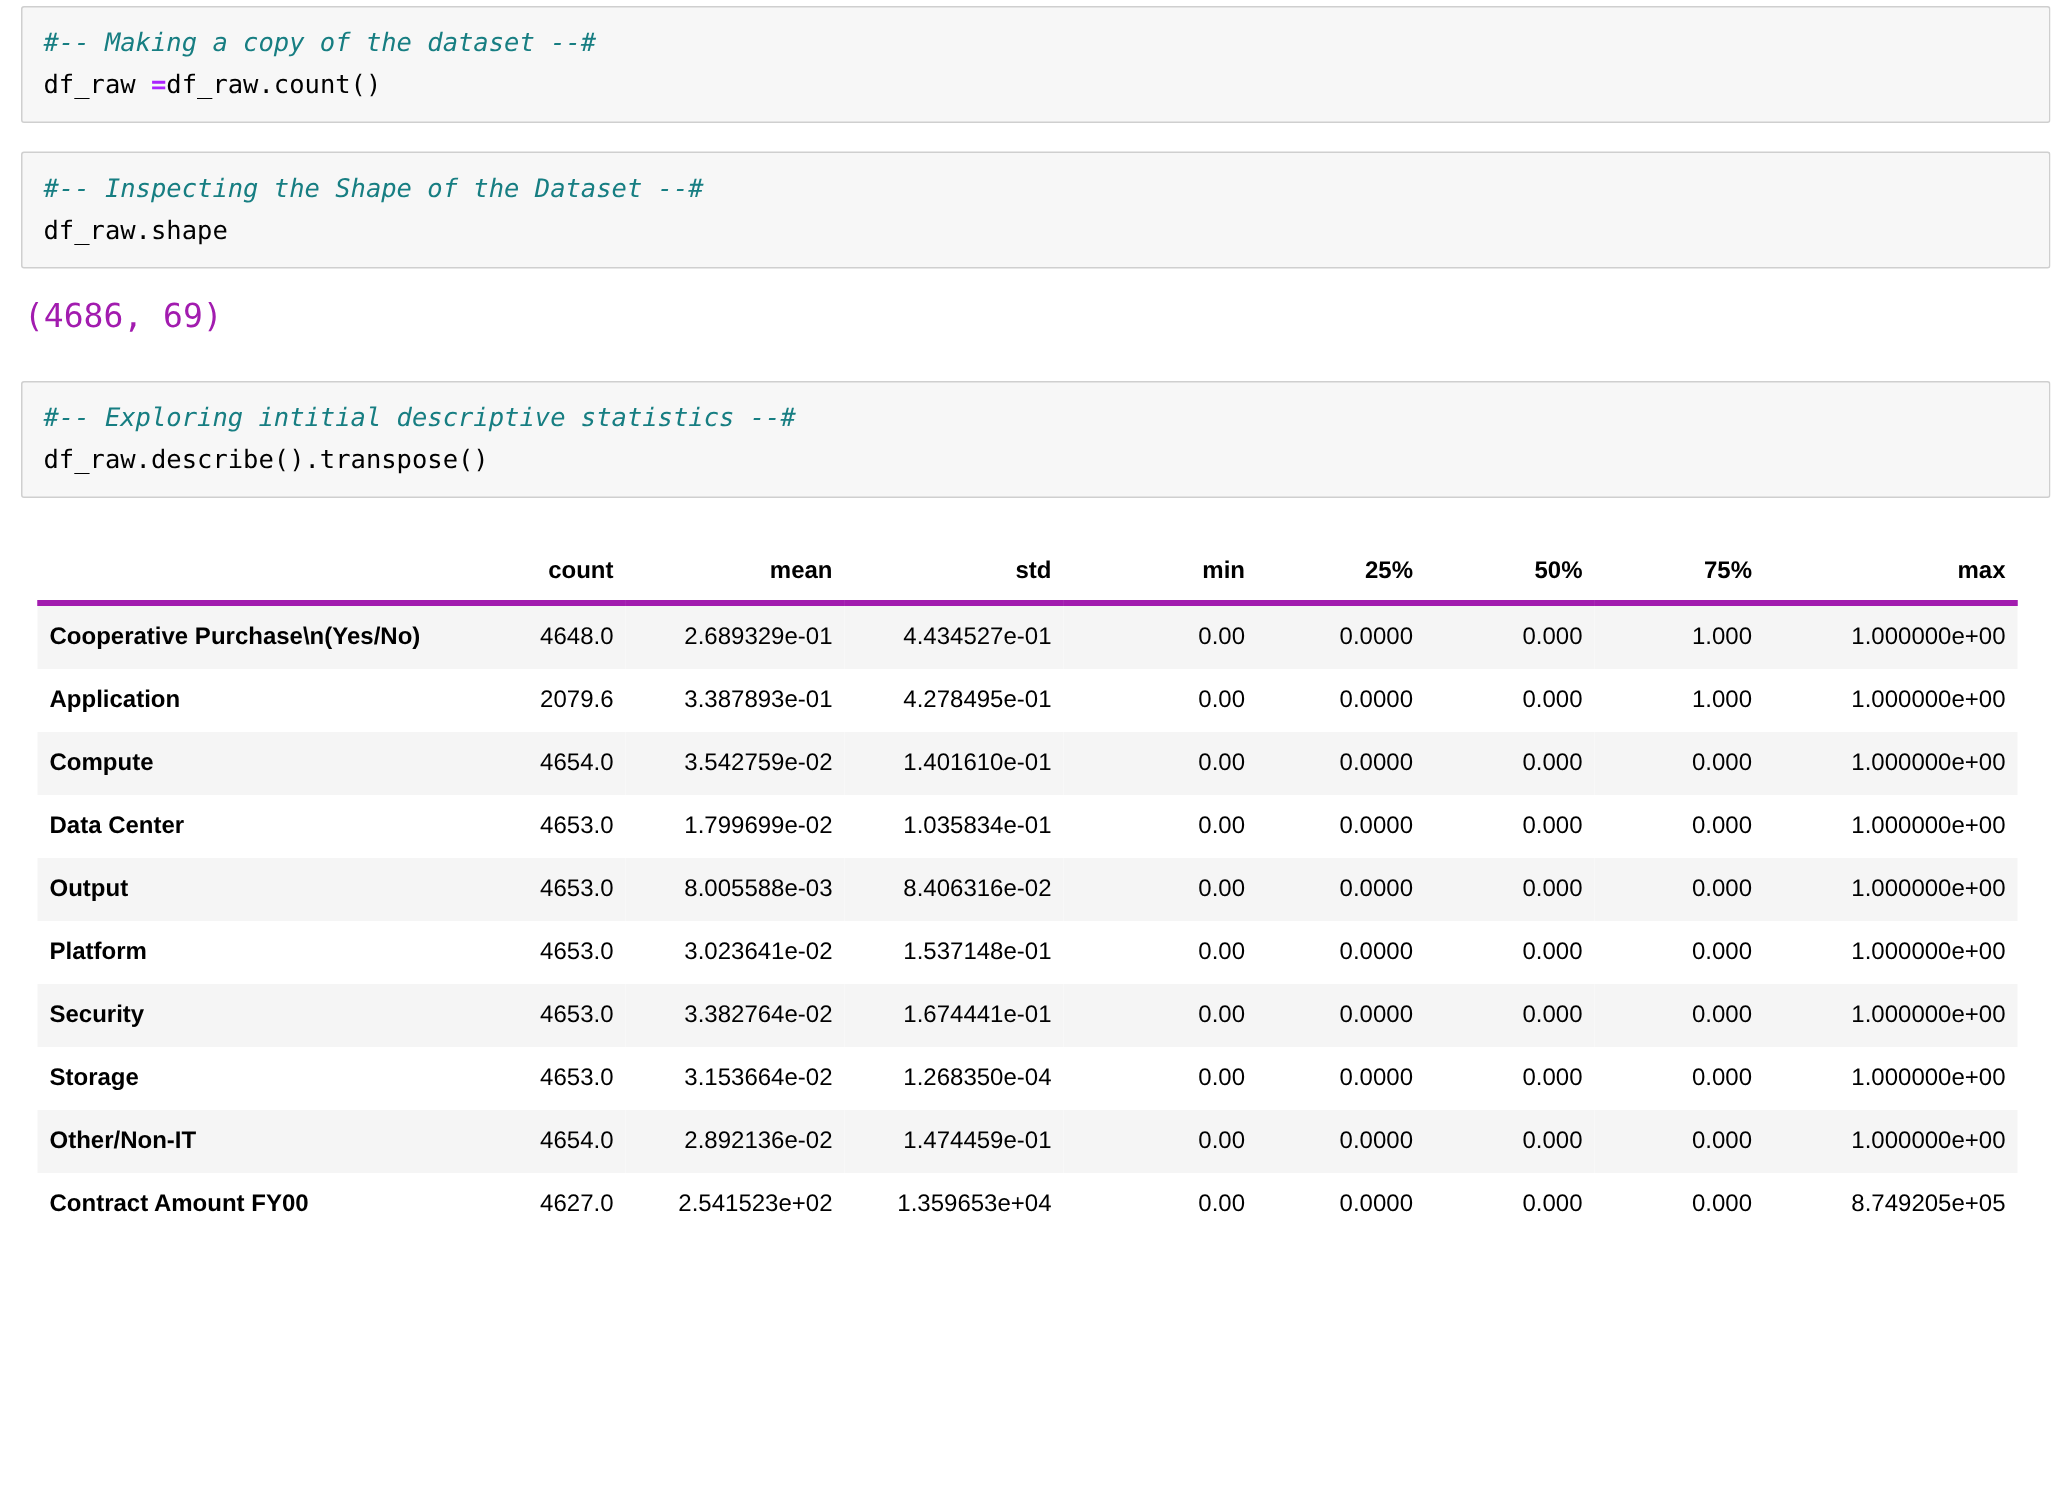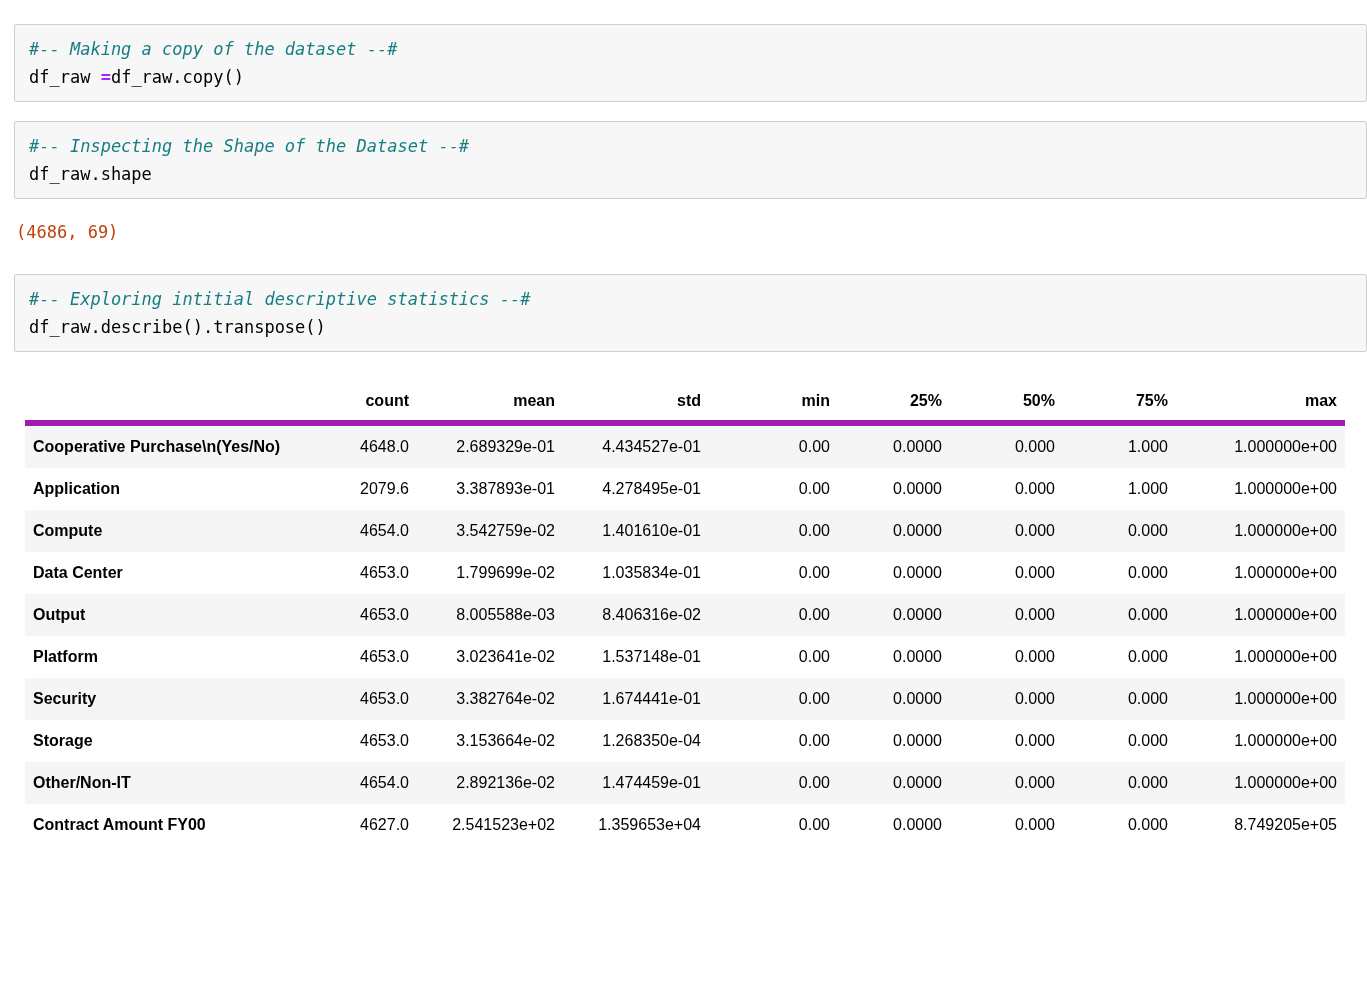--- a/index.html
+++ b/index.html
@@ -4,21 +4,21 @@
 <style>
   * { box-sizing: border-box; margin: 0; padding: 0; }
   html, body { background: #ffffff; }
   body {
     width: 1367px;
     height: 1000px;
     overflow: hidden;
     font-family: "Liberation Sans", sans-serif;
     color: #000;
   }
-  .page { padding-top: 24px; }
+  .page { padding-top: 4px; }
 
   
   .code-cell {
     margin: 0 0 19px 14px;
     background: #f7f7f7;
     border: 1px solid #cfcfcf;
     border-radius: 2px;
     padding: 10px 10px 10px 14px;
     font-family: "DejaVu Sans Mono", monospace;
     font-size: 17px;
@@ -26,40 +26,40 @@
     cursor: text;
   }
   .code-comment { color: #177e82; font-style: italic; }
   .code-op { color: #aa22ff; font-weight: bold; }
   .code-plain { color: #000; text-align: right; }
 
   
   .text-output {
     margin: 14px 0 28px 16px;
     font-family: "DejaVu Sans Mono", monospace;
-    font-size: 17px;
+    font-size: 22px;
     line-height: 28px;
-    color: #c2410c;
+    color: #a21caf;
   }
 
   
   .df-wrap { margin: 34px 0 0 25px; }
   table.dataframe {
     border-collapse: collapse;
     table-layout: fixed;
     width: 1320px;
     font-family: "Liberation Sans", sans-serif;
     font-size: 16px;
   }
   table.dataframe thead th {
     font-weight: bold;
     text-align: right;
     vertical-align: bottom;
     padding: 6px 8px 10px 8px;
-    border-bottom: 6px solid #a21caf;
+    border-bottom: 4px solid #a21caf;
     background: #fff;
   }
   table.dataframe tbody th {
     font-weight: bold;
     text-align: left;
     padding: 12px 8px;
     white-space: nowrap;
   }
   table.dataframe tbody td {
     text-align: right;
@@ -72,21 +72,21 @@
 </head>
 <body>
 
 <div class="page">
 
   <div class="code-cell">
     <div>
       <span class="code-comment">#-- Making a copy of the dataset --#</span>
     </div>
     <div>
-      <span class="code-plain">df_raw </span><span class="code-op">=</span><span class="code-plain">df_raw.copy()</span>
+      <span class="code-plain">df_raw </span><span class="code-op">=</span><span class="code-plain">df_raw.count()</span>
     </div>
   </div>
 
   <div class="code-cell">
     <div>
       <span class="code-comment">#-- Inspecting the Shape of the Dataset --#</span>
     </div>
     <div>
       <span class="code-plain">df_raw.shape</span>
     </div>

